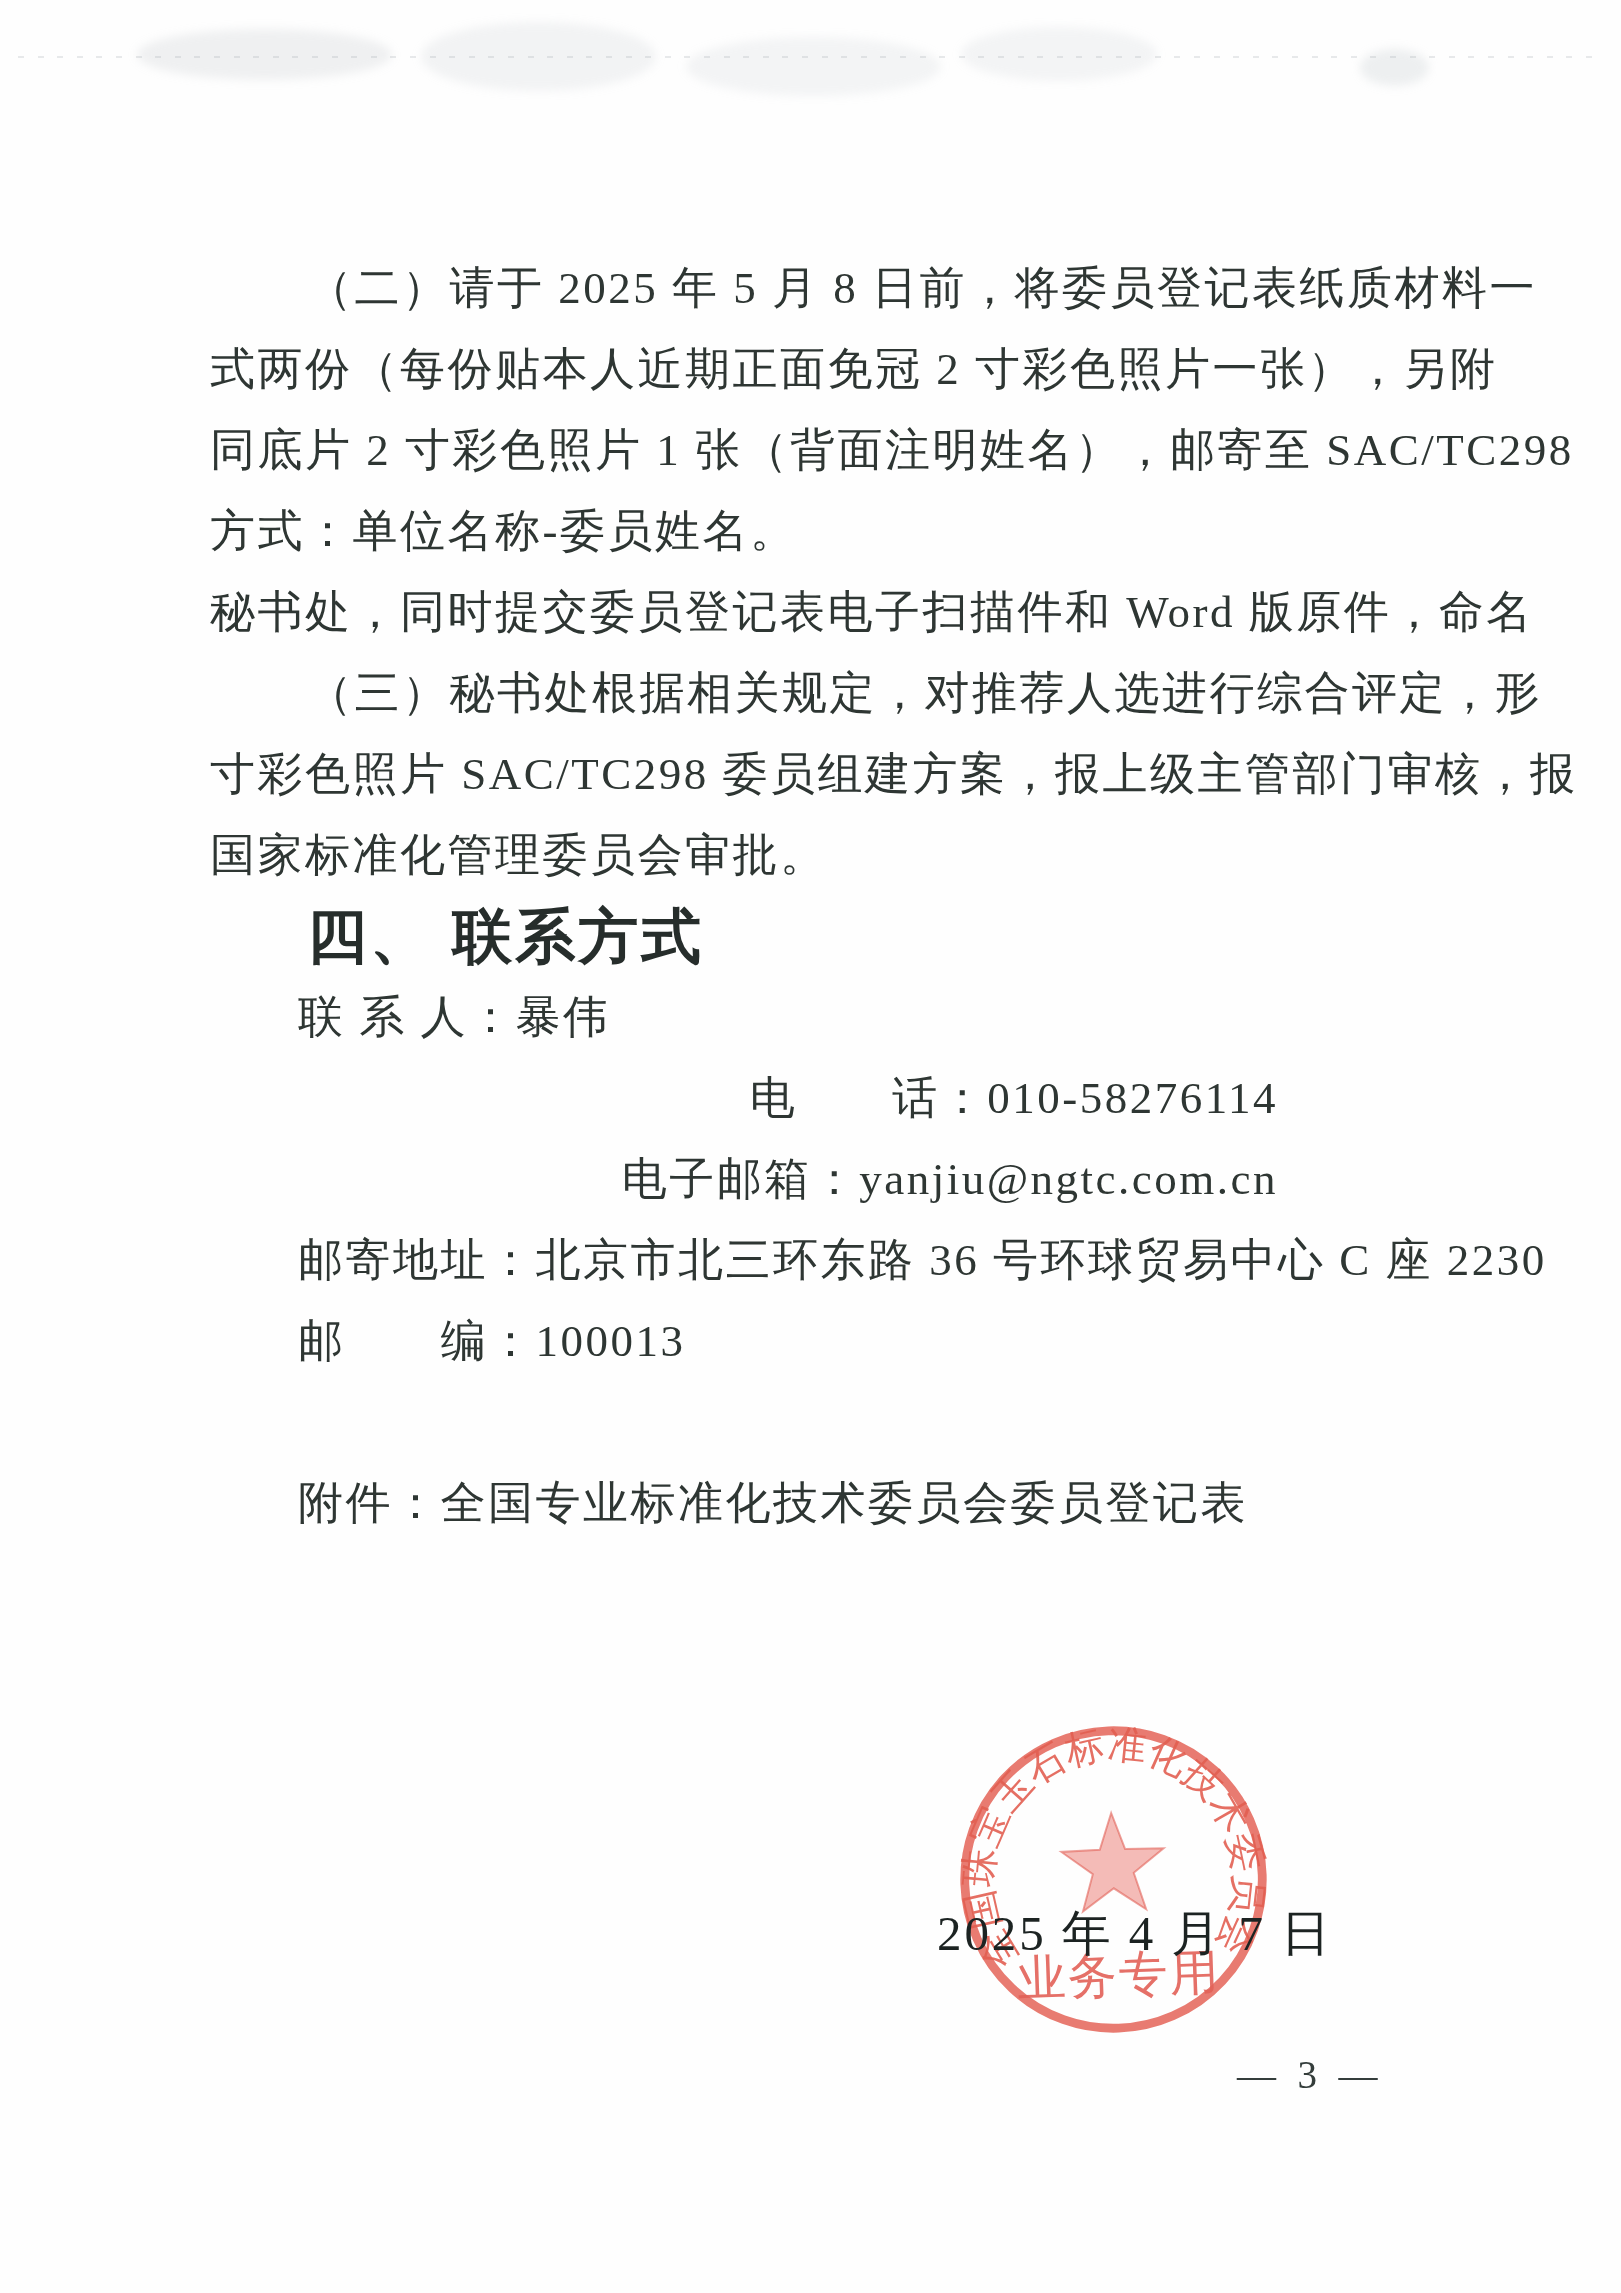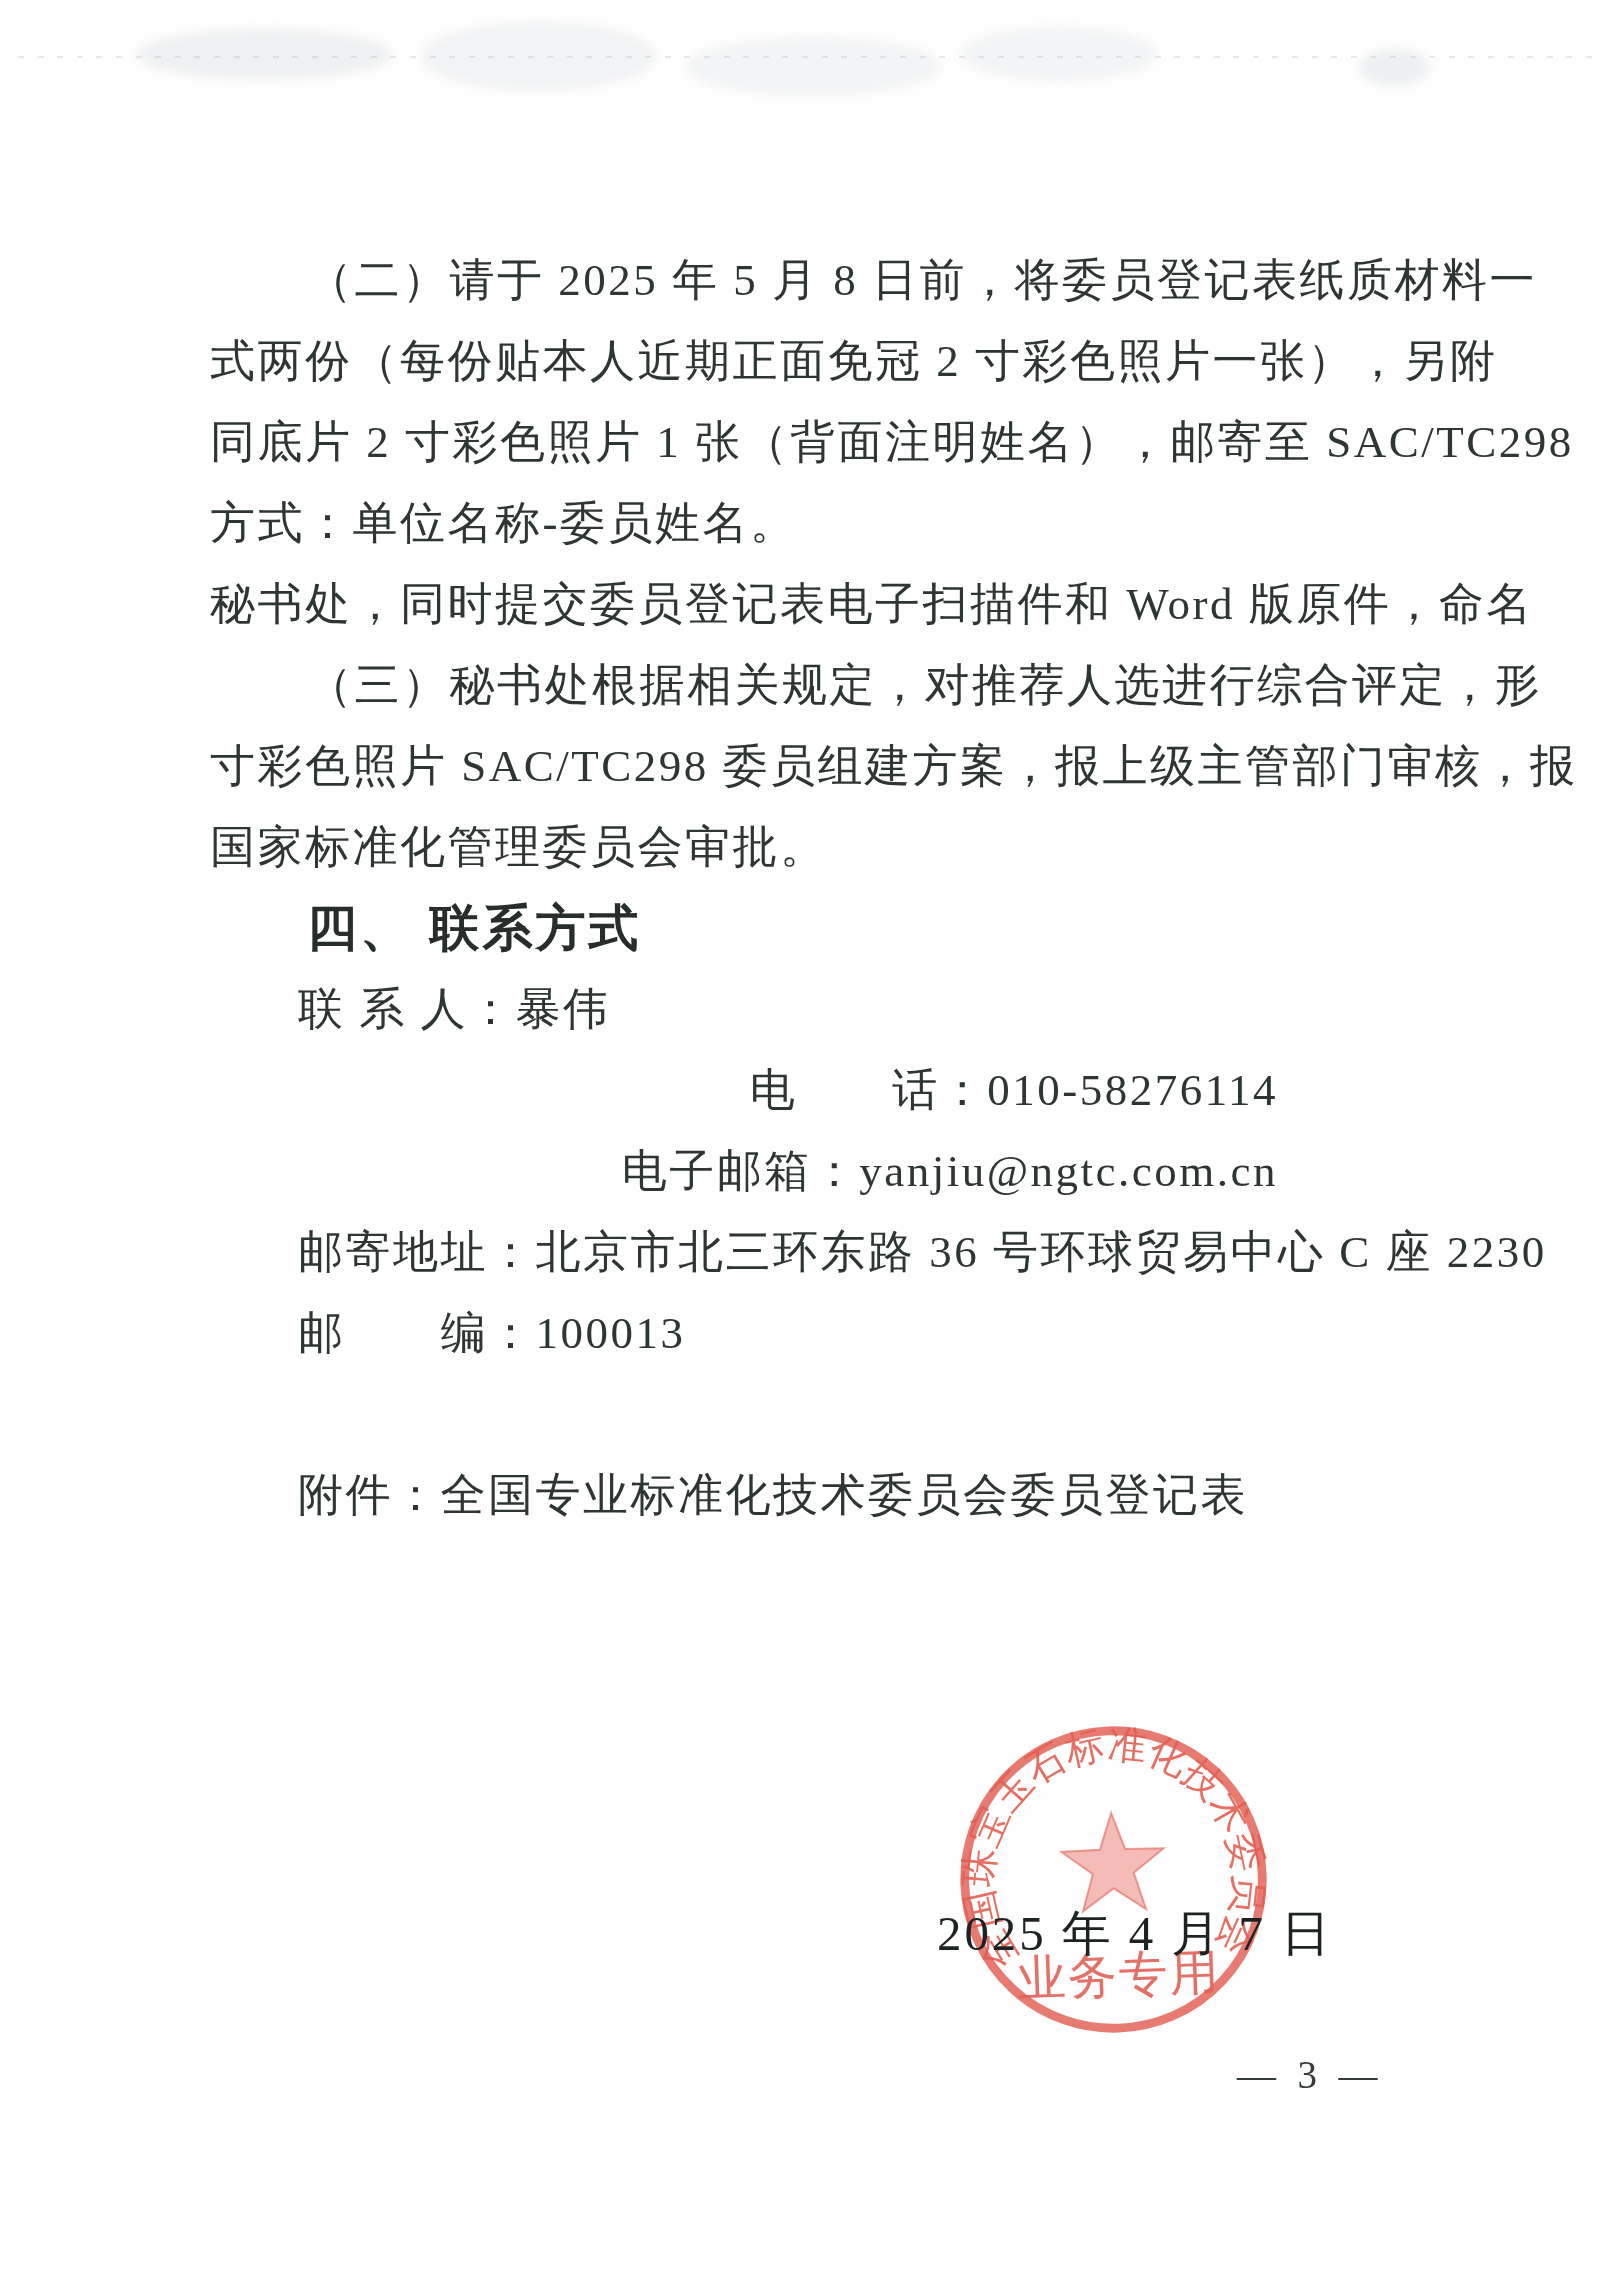--- a/index.html
+++ b/index.html
@@ -27,33 +27,33 @@
   .scanline {
     position: absolute; left: 17.6px; top: 56px; width: 1578px; height: 2px;
     background: repeating-linear-gradient(90deg,
       rgba(150,158,165,0.22) 0px, rgba(150,158,165,0.22) 5.9px,
       transparent 5.9px, transparent 19.6px);
     pointer-events: none;
   }
 
   
   .doc-text {
-    position: absolute; left: 210px; top: 240px; width: 1068px;
+    position: absolute; left: 210px; top: 248px; width: 1068px;
     z-index: 2;
   }
   .line {
     height: 81px; line-height: 81px;
     font-size: 45px; letter-spacing: 2.5px;
     white-space: nowrap;
     color: #2e3633;
     font-family: "Liberation Serif", "DejaVu Serif", serif;
   }
   .heading {
     font-family: "Liberation Sans", "DejaVu Sans", sans-serif;
-    font-weight: 700; font-size: 50px; letter-spacing: 2.9px;
+    font-weight: 700; font-size: 60px; letter-spacing: 2.9px;
     color: #262d2b;
   }
   .ind-2   { padding-left: 97px; }
   .ind-mid { padding-left: 88px; }
   .ind-sm  { padding-left: 58px; text-align: right; }
 
   
   .stamp {
     position: absolute; left: 952px; top: 1718px;
     width: 323px; height: 323px;

